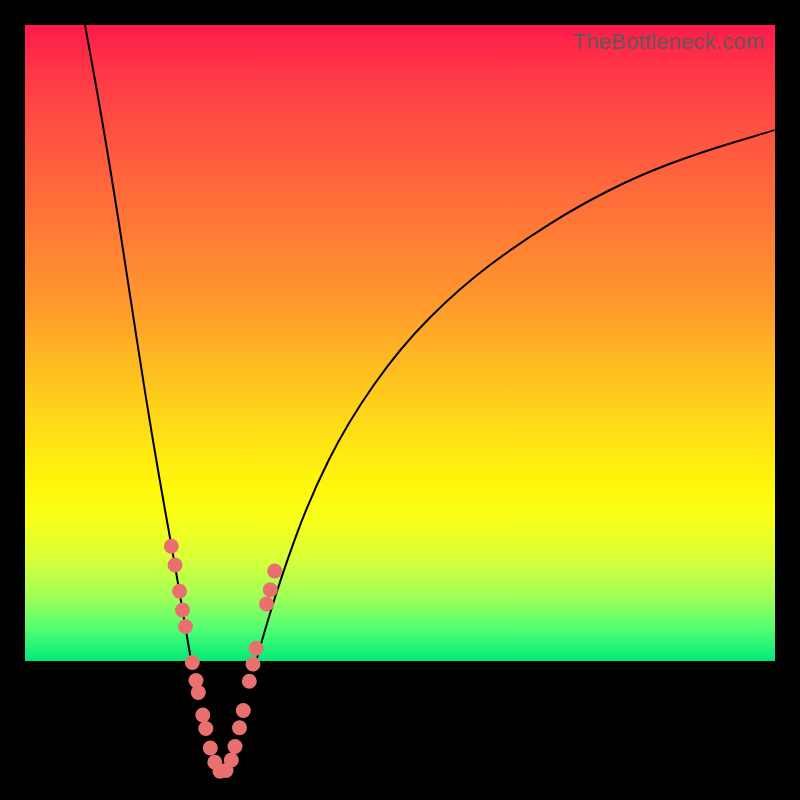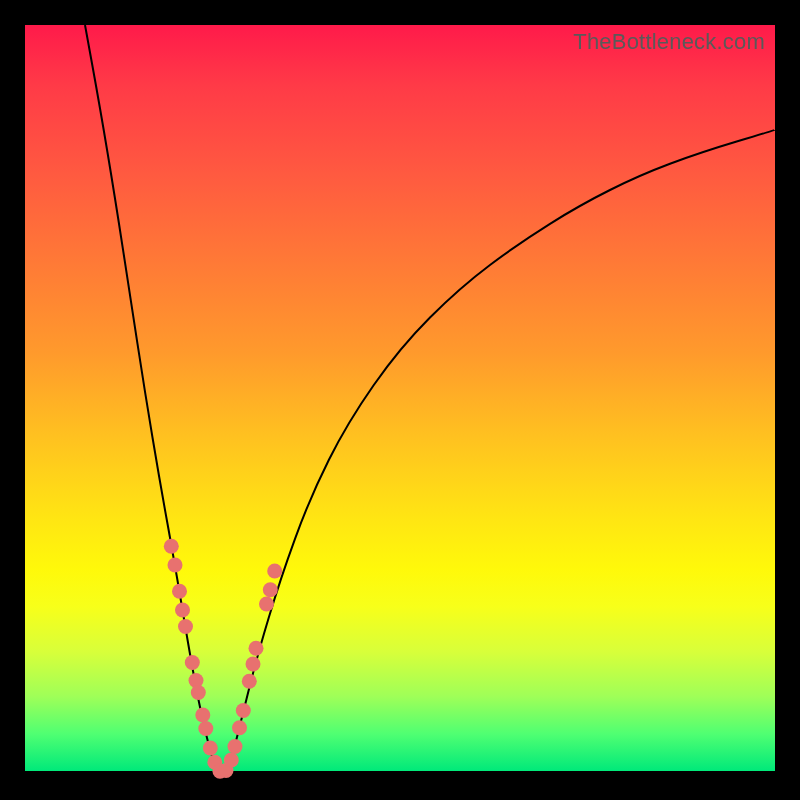--- a/index.html
+++ b/index.html
@@ -15,21 +15,21 @@
     position: relative;
     width: 800px;
     height: 800px;
     background: #000;
   }
   .plot-area {
     position: absolute;
     left: 25px;
     top: 25px;
     width: 750px;
-    height: 746px;
+    height: 636px;
     
     background: linear-gradient(
       to bottom,
       #ff1a4a 0%,
       #ff3a47 8%,
       #ff5a40 20%,
       #ff7a36 32%,
       #ff9a2c 44%,
       #ffc41f 56%,
       #ffe513 66%,

